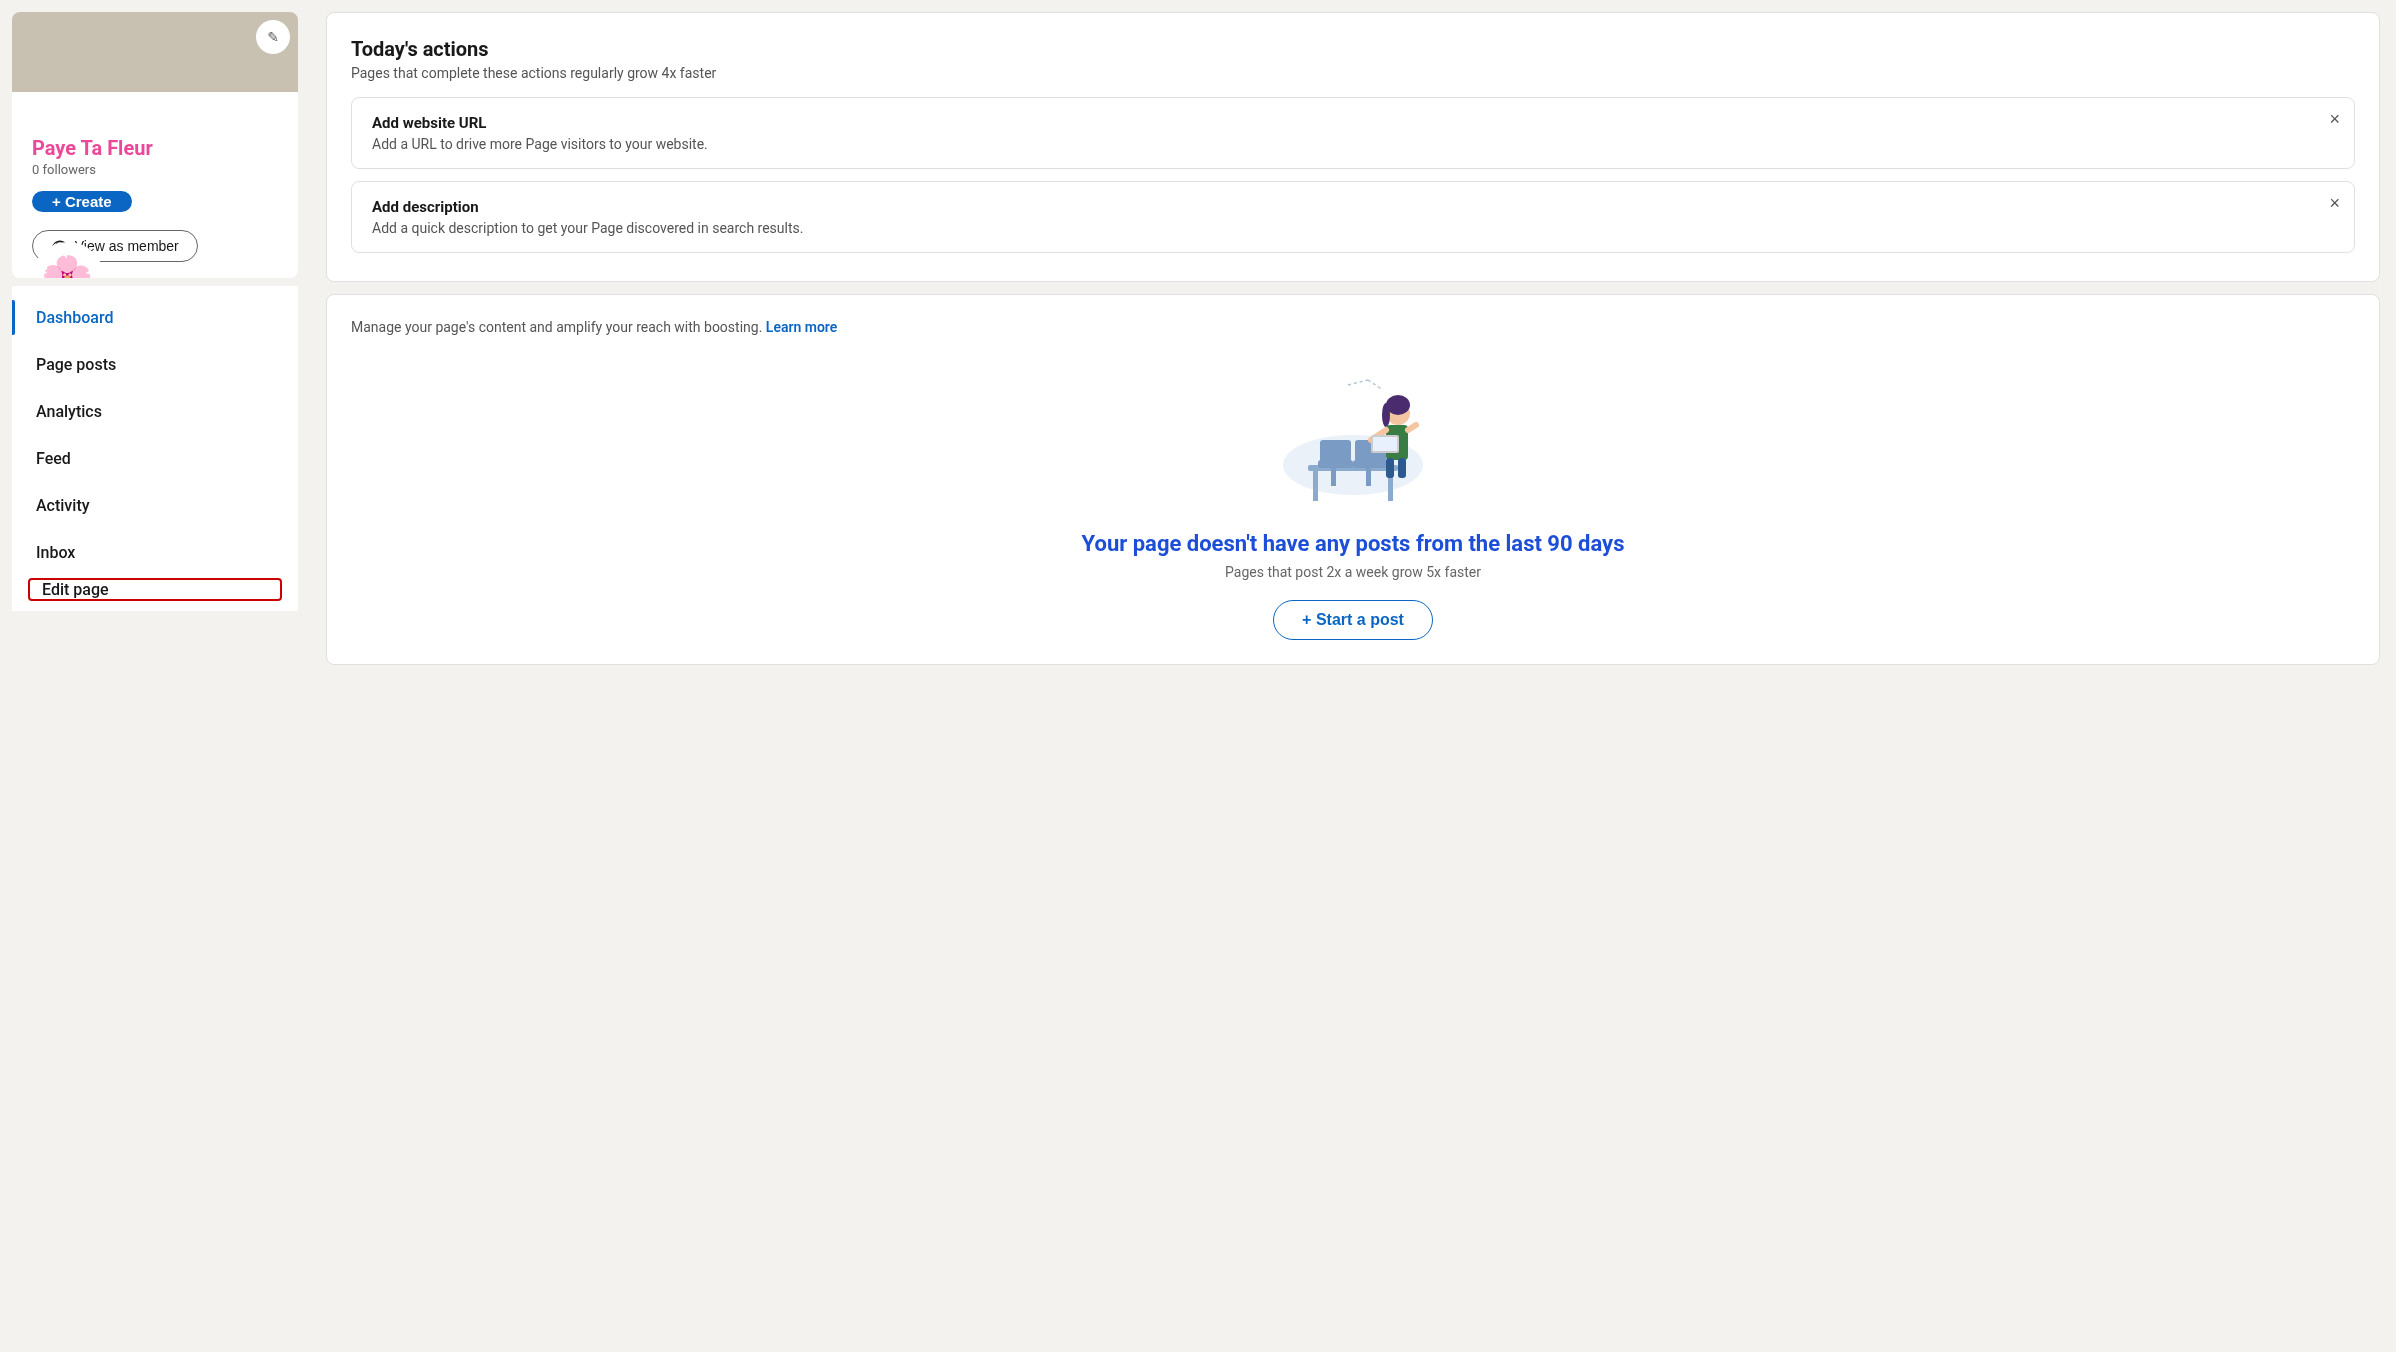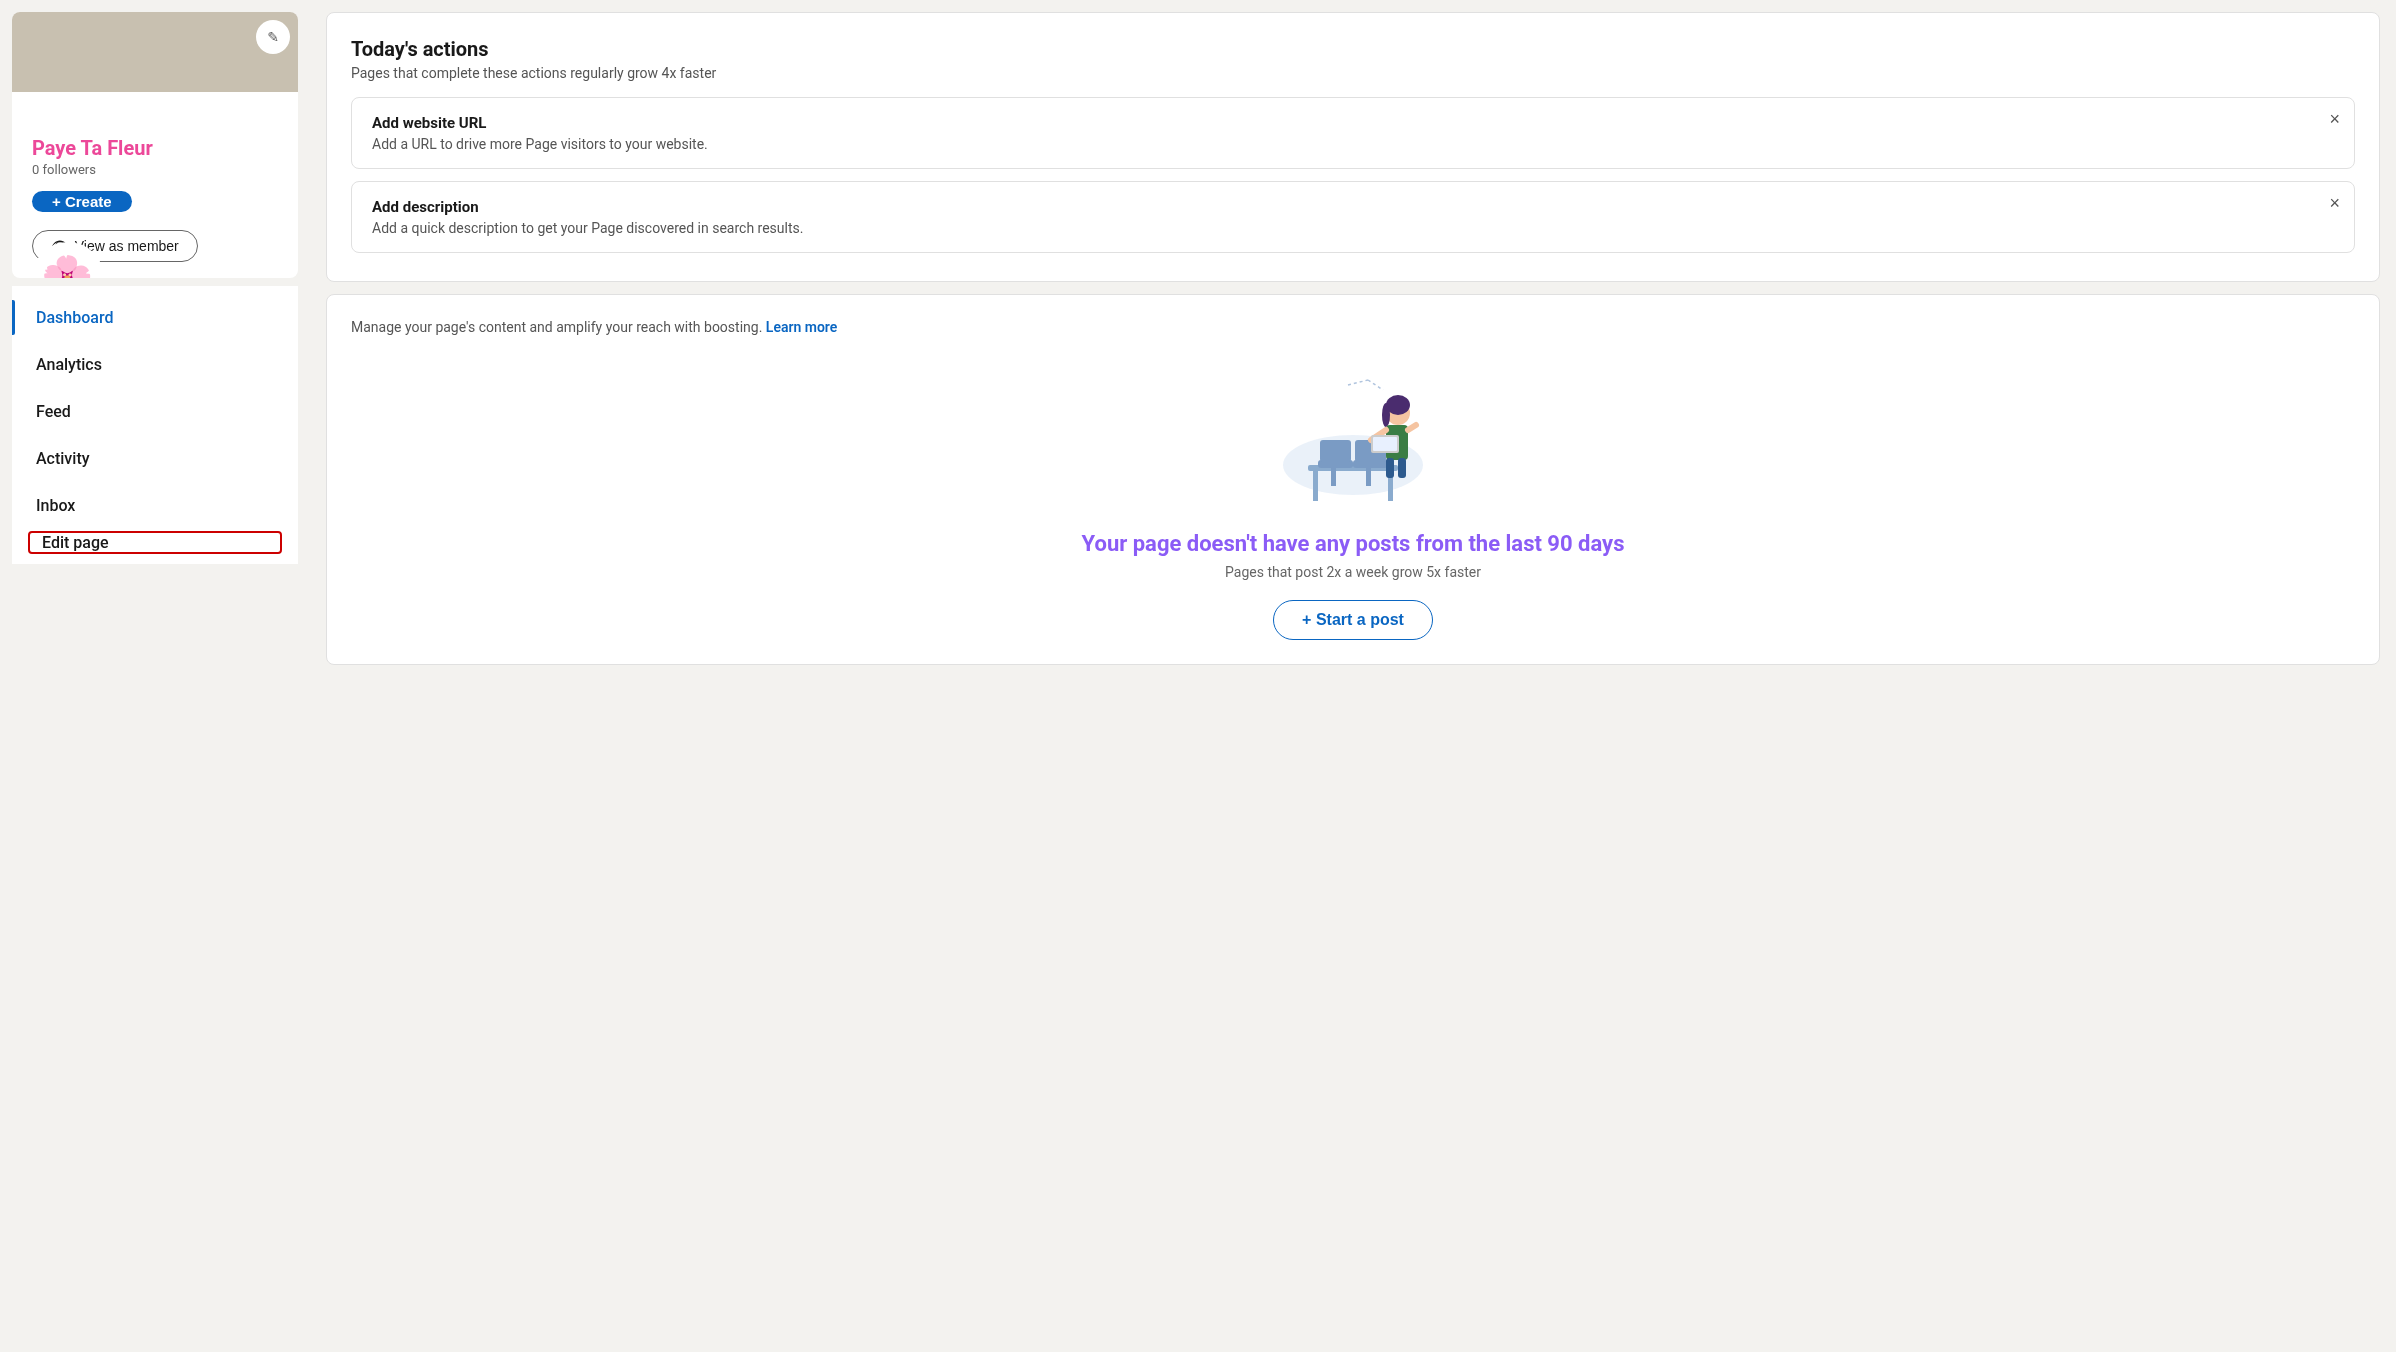--- a/index.html
+++ b/index.html
@@ -229,21 +229,21 @@
     .empty-posts-illustration {
       display: flex;
       justify-content: center;
       margin: 20px 0 16px 0;
     }
 
     .empty-posts-title {
       text-align: center;
       font-size: 22px;
       font-weight: 700;
-      color: #8b5cf6;
+      color: #1d4ed8;
       margin-bottom: 8px;
     }
 
     .empty-posts-subtitle {
       text-align: center;
       font-size: 14px;
       color: #666;
       margin-bottom: 20px;
     }
 
@@ -290,20 +290,23 @@
         </button>
       </div>
     </div>
   </div>
 
   <nav class="sidebar-nav">
     <div class="nav-item active">
       <span>Dashboard</span>
     </div>
     <div class="nav-item">
+      <span>Page posts</span>
+    </div>
+    <div class="nav-item">
       <span>Analytics</span>
     </div>
     <div class="nav-item">
       <span>Feed</span>
     </div>
     <div class="nav-item">
       <span>Activity</span>
     </div>
     <div class="nav-item">
       <span>Inbox</span>

